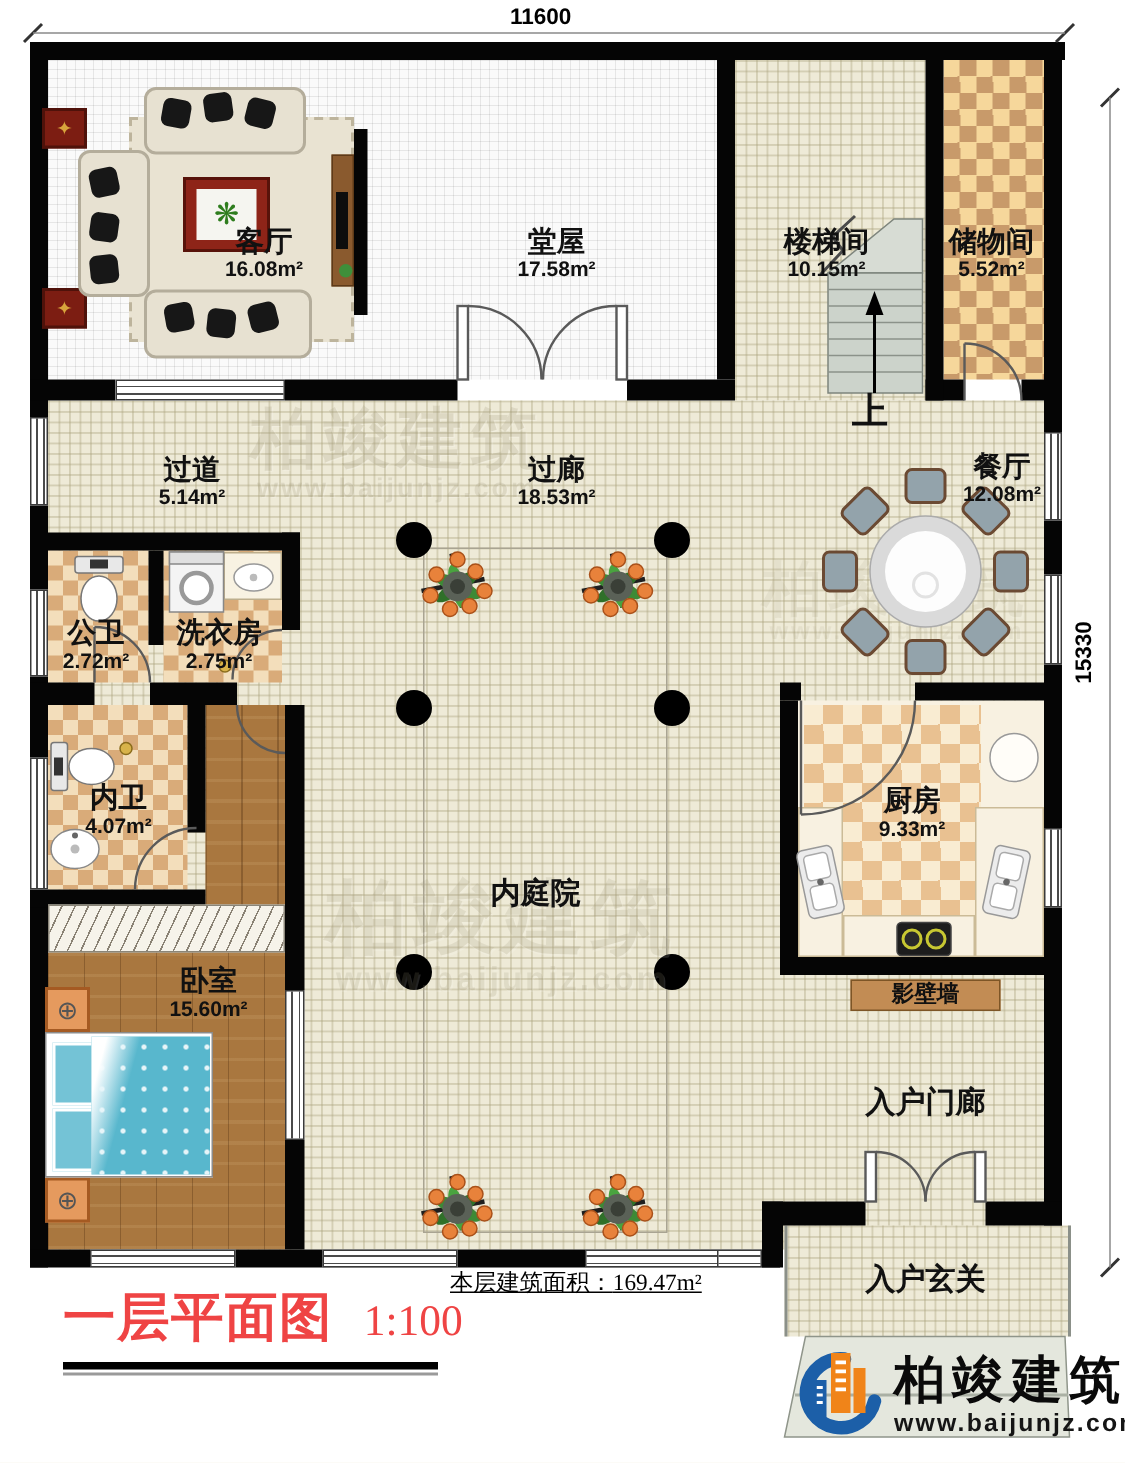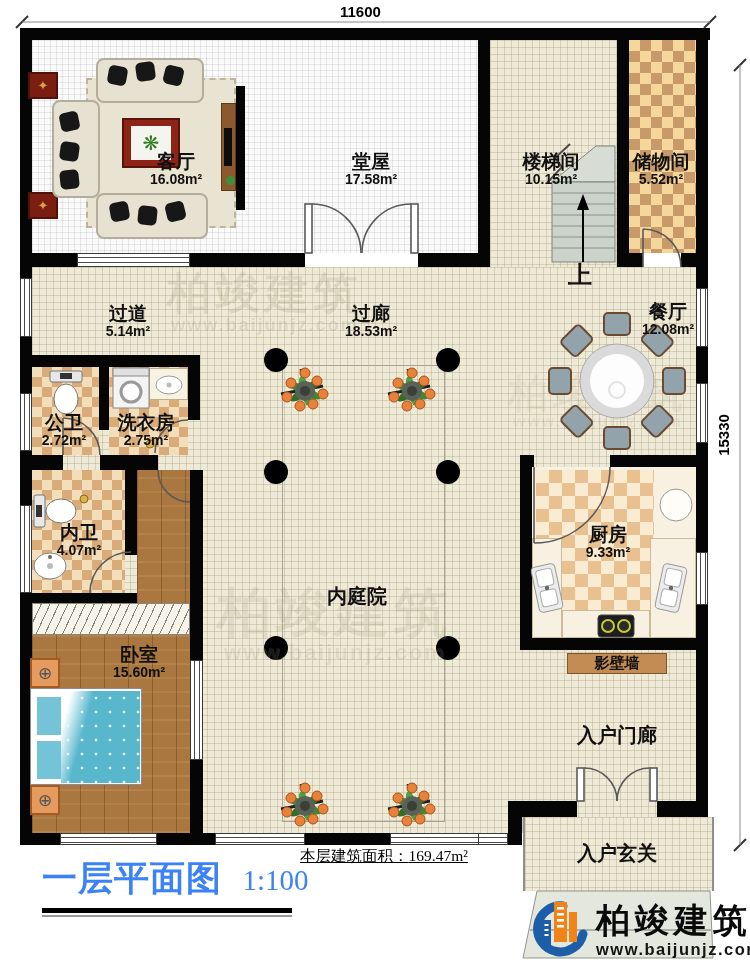--- a/index.html
+++ b/index.html
@@ -33,21 +33,21 @@
   .rlabel .area{font-size:14px;}
   .rlabel.sm .nm{font-size:15px;}
   .rlabel.lg .nm{font-size:20px;}
   .dim{position:absolute;font-size:15px;font-weight:bold;color:#000;}
   .wm{position:absolute;color:#9c9478;font-weight:bold;text-align:center;pointer-events:none;
       text-shadow:1px 1px 0 rgba(255,255,255,.8);letter-spacing:5px;line-height:1.05;}
   .wm .u{letter-spacing:2px;font-weight:bold;}
   .furn{position:absolute;box-sizing:border-box;}
   .sofa{background:#e7e1d1;border:2px solid #b4ad9b;border-radius:8px;}
   .cushion{position:absolute;width:19px;height:19px;background:#171717;border-radius:5px;}
-  .titleblock{position:absolute;color:#3b82f6;}
+  .titleblock{position:absolute;color:#ef4444;}
   .stats{position:absolute;font-family:"Liberation Serif","DejaVu Serif",serif;font-size:15.5px;color:#000;line-height:20px;white-space:nowrap;}
   .logo-name{font-size:34px;font-weight:bold;letter-spacing:5px;color:#0a0a0a;line-height:1;}
   .logo-url{font-size:16.5px;font-weight:bold;letter-spacing:1.5px;color:#151515;line-height:1;margin-top:4px;}
 </style>
 </head>
 <body>
 
 <div id="plan">
 
   <div class="abs grid-white" style="left:32px;top:40px;width:446px;height:213px;"></div>

